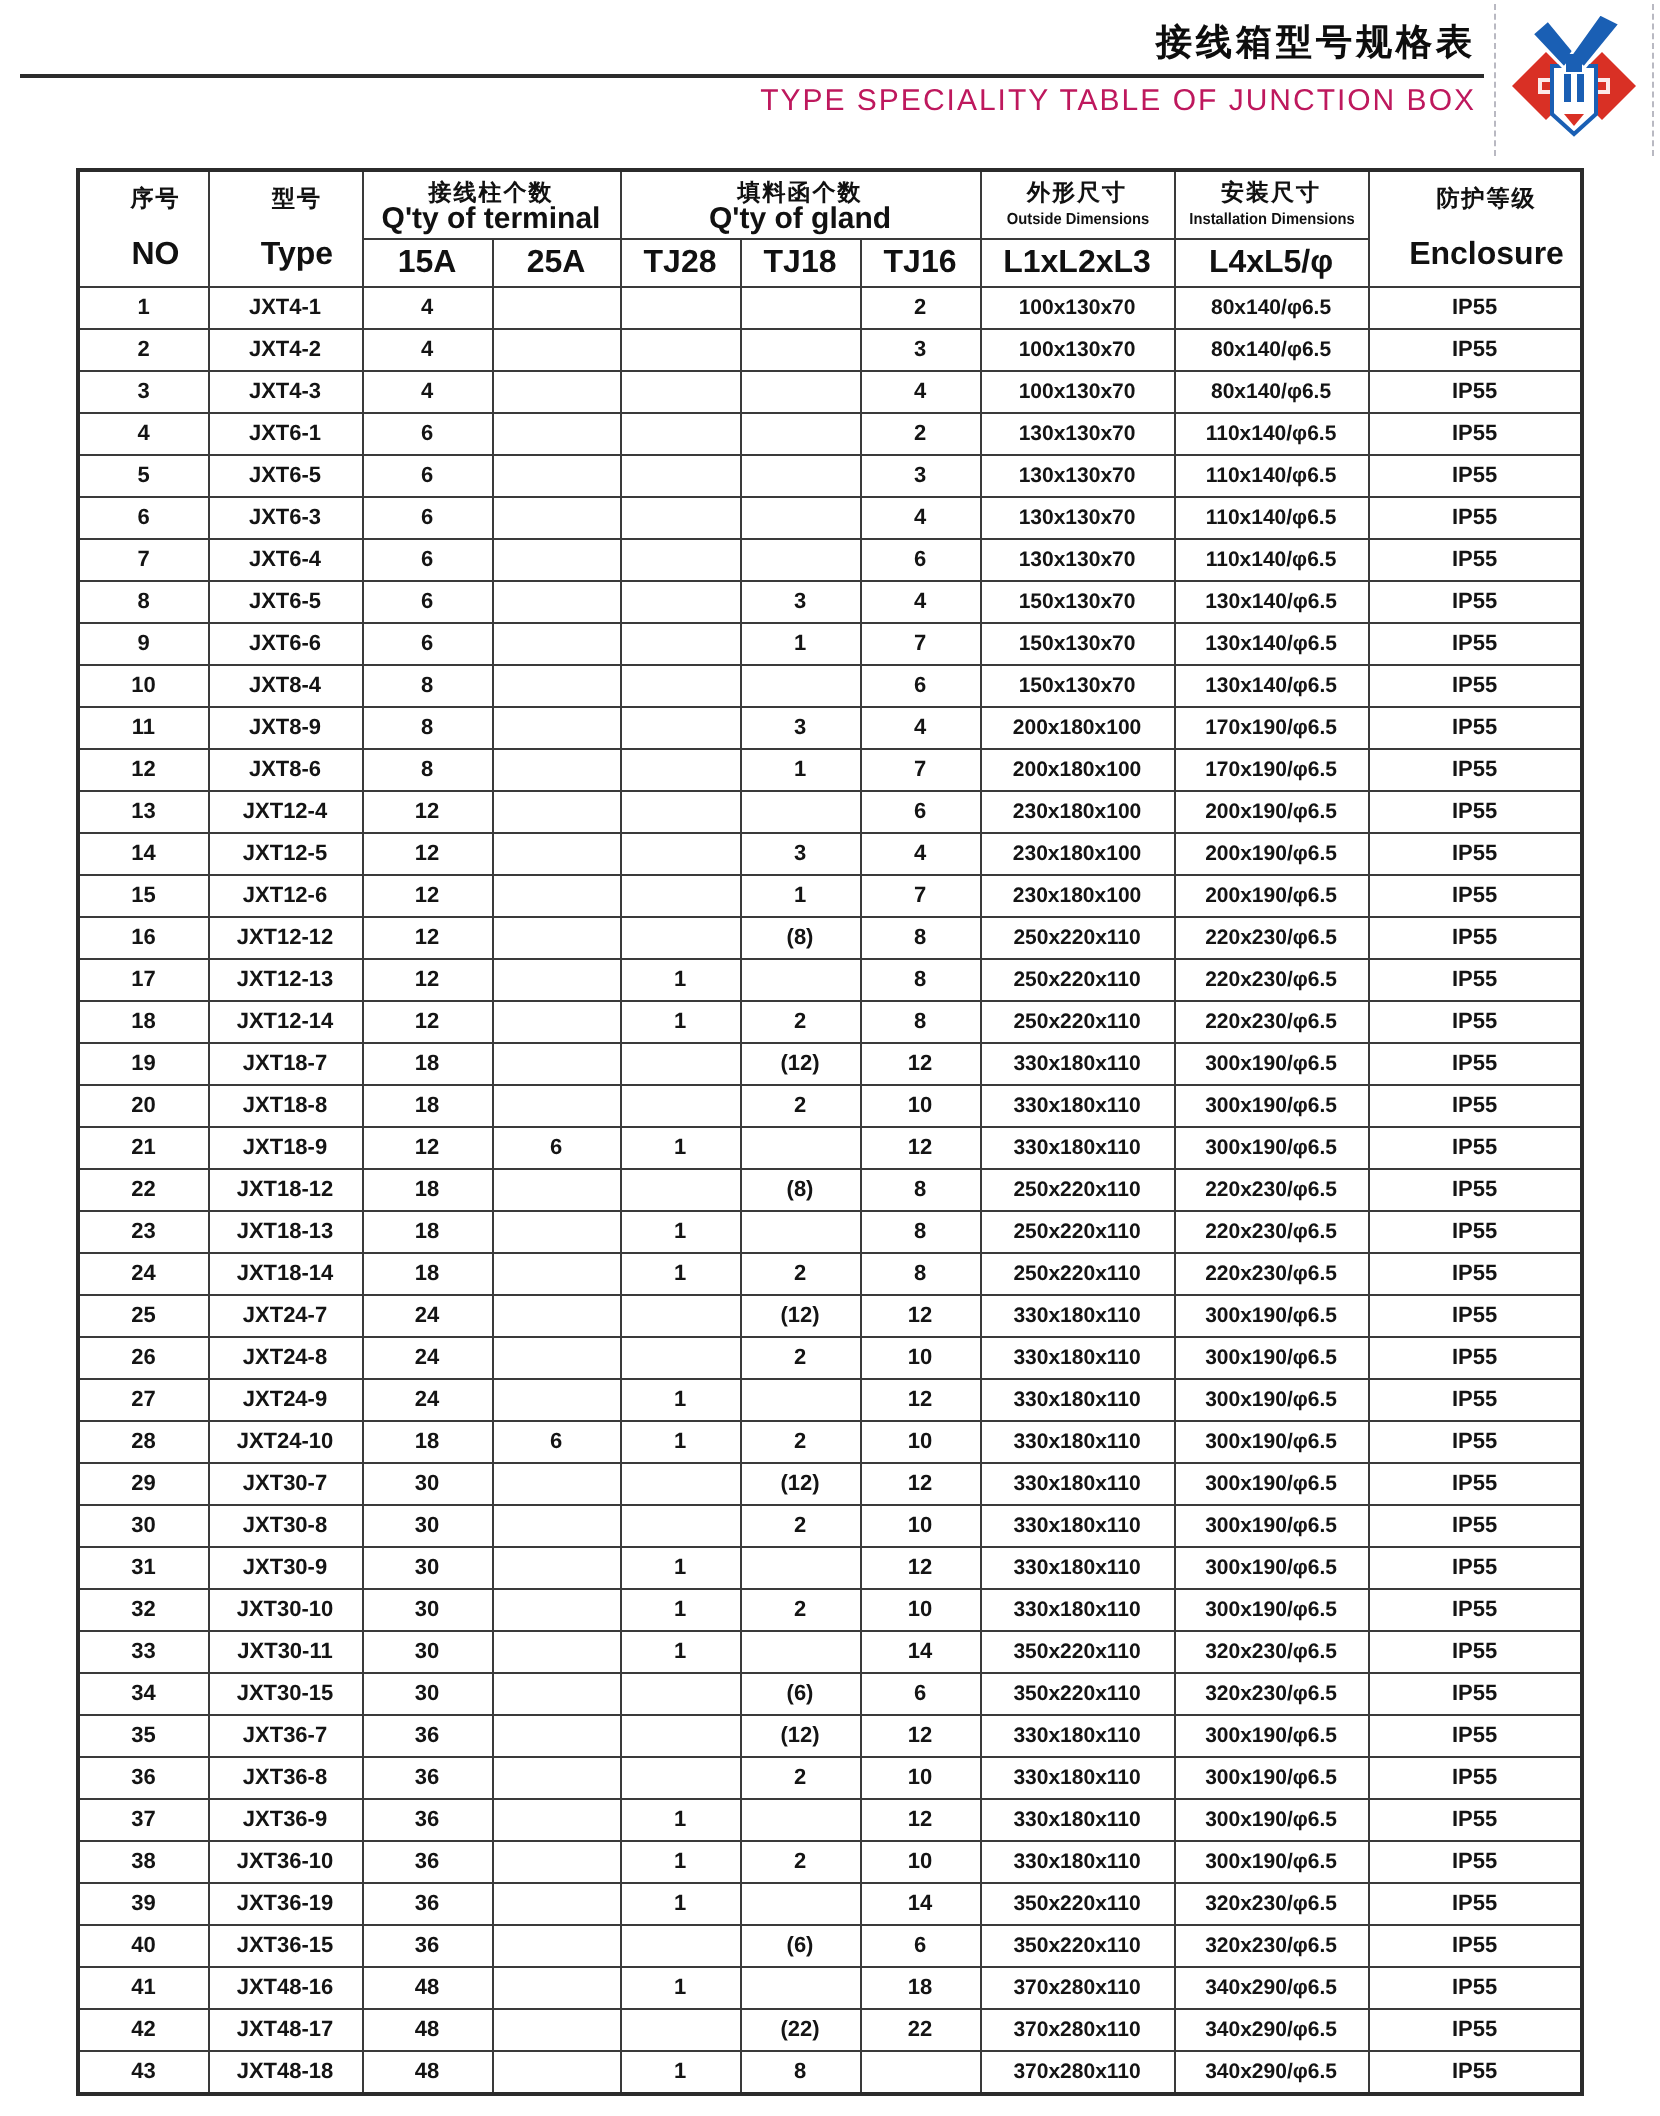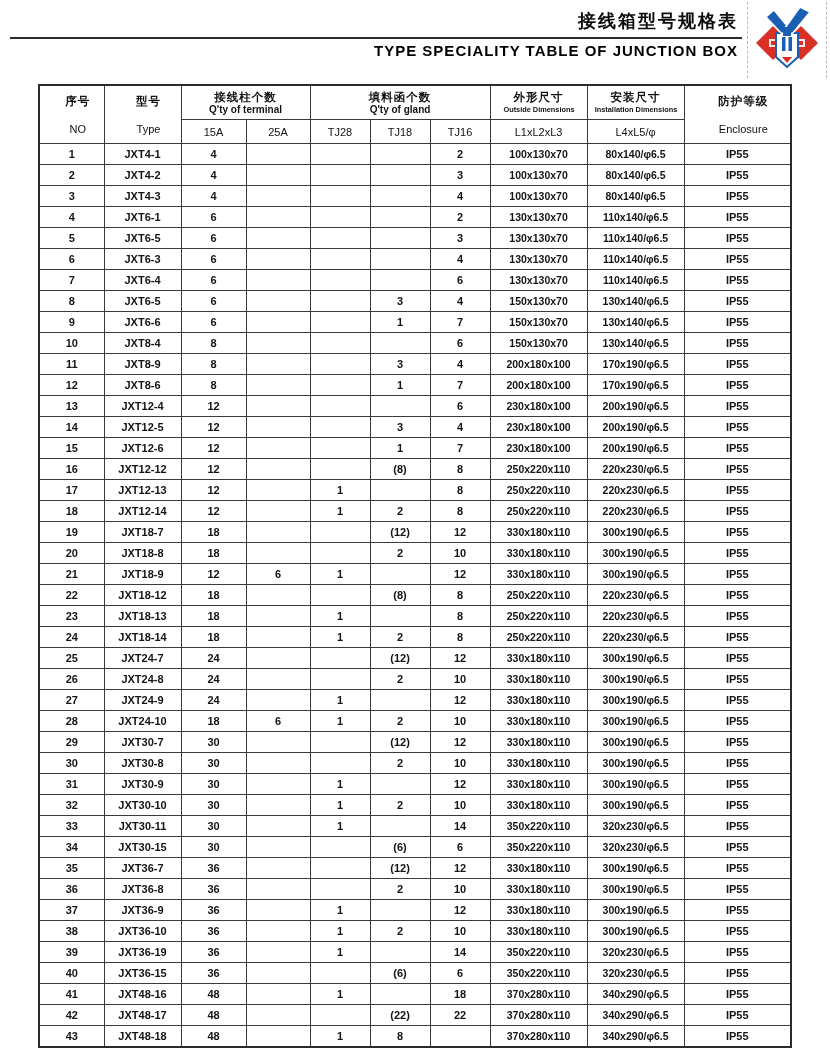--- a/index.html
+++ b/index.html
@@ -18,22 +18,22 @@
     position:absolute; top:9px; right:92px;
     font-size:18px; font-weight:700; letter-spacing:2px;
     color:#0d0d0d;
   }
   .header-rule{
     position:absolute; top:37px; left:10px; width:732px; height:2px;
     background:#2b2b2b;
   }
   .title-en{
     position:absolute; top:42px; right:92px;
-    font-size:15px; font-weight:700; letter-spacing:1px;
-    color:#000000; white-space:nowrap;
+    font-size:15px; font-weight:400; letter-spacing:1px;
+    color:#be185d; white-space:nowrap;
   }
   .cutmark{
     position:absolute; top:2px; height:76px; width:0;
     border-left:1px dashed #b9b9c2;
   }
   .cutmark.left{ left:747px; }
   .cutmark.right{ left:826px; }
   .logo{ position:absolute; top:3px; left:752px; width:70px; height:72px; }
 
   
@@ -43,23 +43,23 @@
     width:752px;
   }
   .spec-table th, .spec-table td{
     border:1px solid #3a3a3a;
     padding:0; text-align:center; vertical-align:middle;
     overflow:hidden; white-space:nowrap;
   }
   .spec-table{ border:2px solid #2b2b2b; }
   thead th{ font-weight:700; }
   .h-cn{ font-size:11.5px; font-weight:700; line-height:14px; letter-spacing:1px;}
-  .h-en{ font-size:10px;  font-weight:700; line-height:11px; letter-spacing:0;}
+  .h-en{ font-size:15px;  font-weight:700; line-height:11px; letter-spacing:0;}
   .h-en.squeeze{ font-size:8px; transform:scale(.92,1); transform-origin:center; }
-  .h-sub{ font-size:11px; font-weight:400; }
+  .h-sub{ font-size:16px; font-weight:700; }
   .stack2{ display:flex; flex-direction:column; justify-content:space-around; height:56px;margin-left:12px; }
   thead tr.r1 th{ height:33px; }
   thead tr.r2 th{ height:23px; }
   tbody td{
     height:20px; font-size:11px; font-weight:700; color:#141414;
   }
   tbody td.dim{ font-size:10.5px; letter-spacing:0; }
 </style>
 </head>
 <body>

